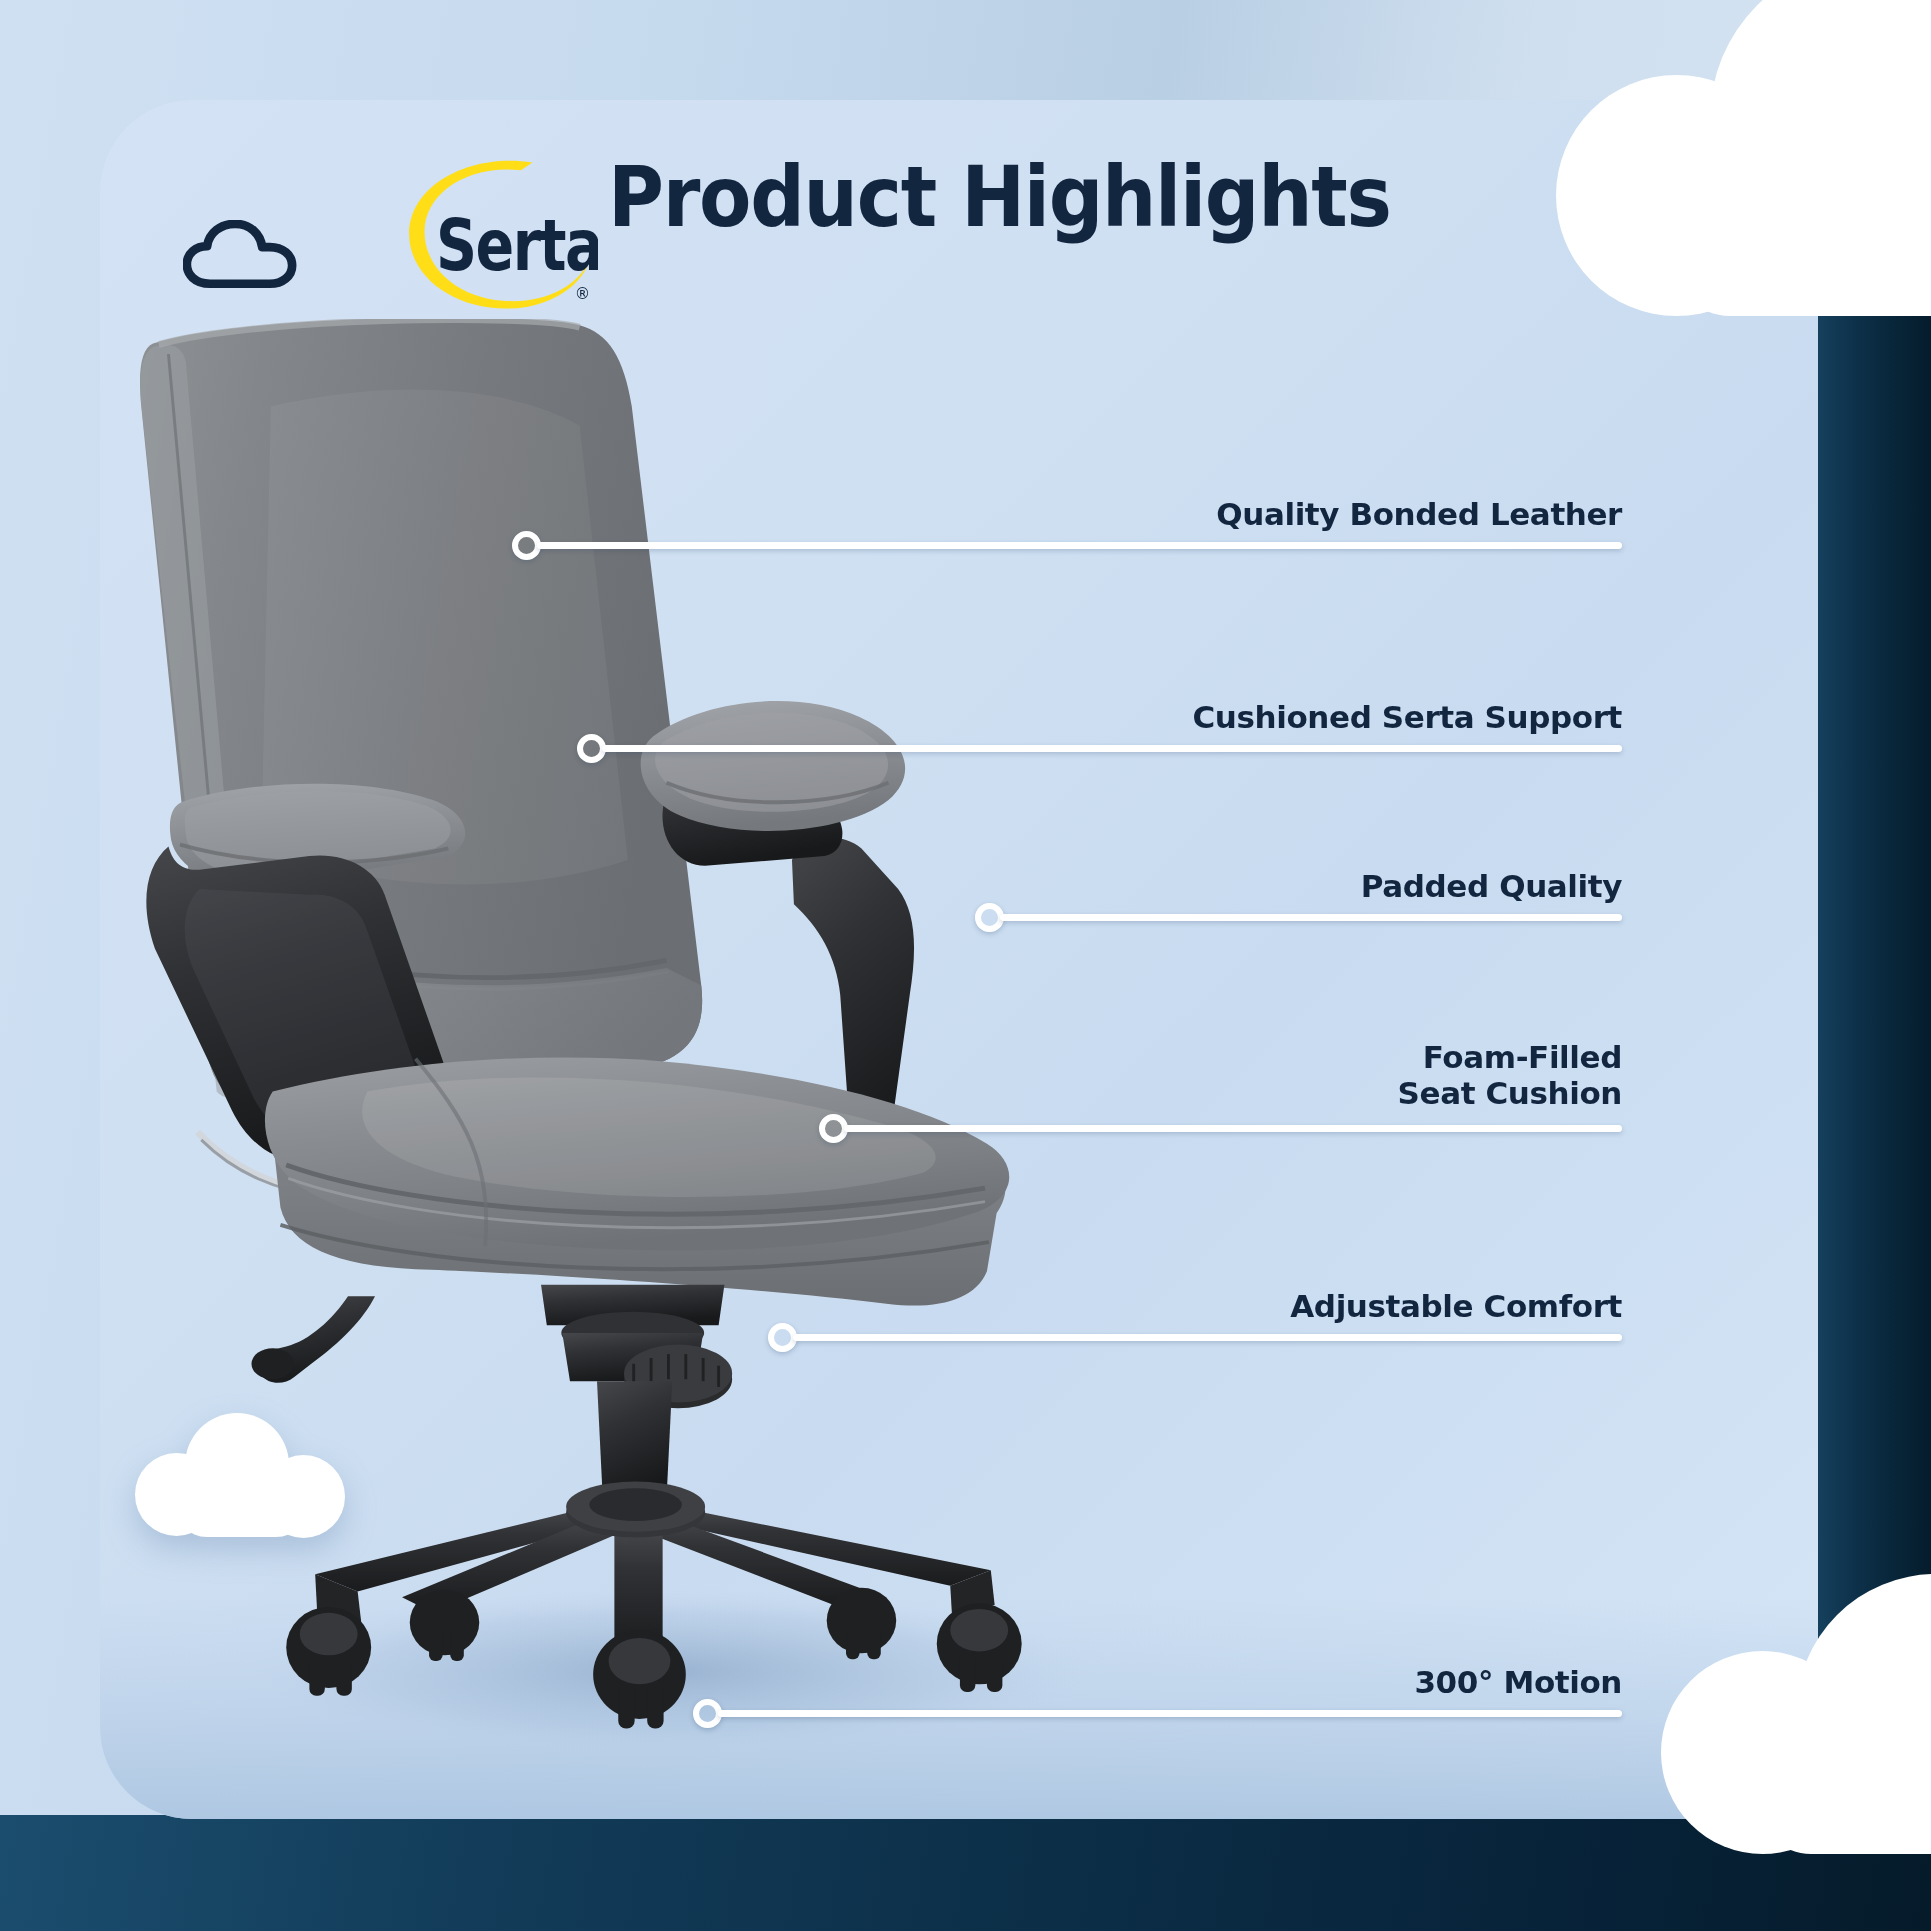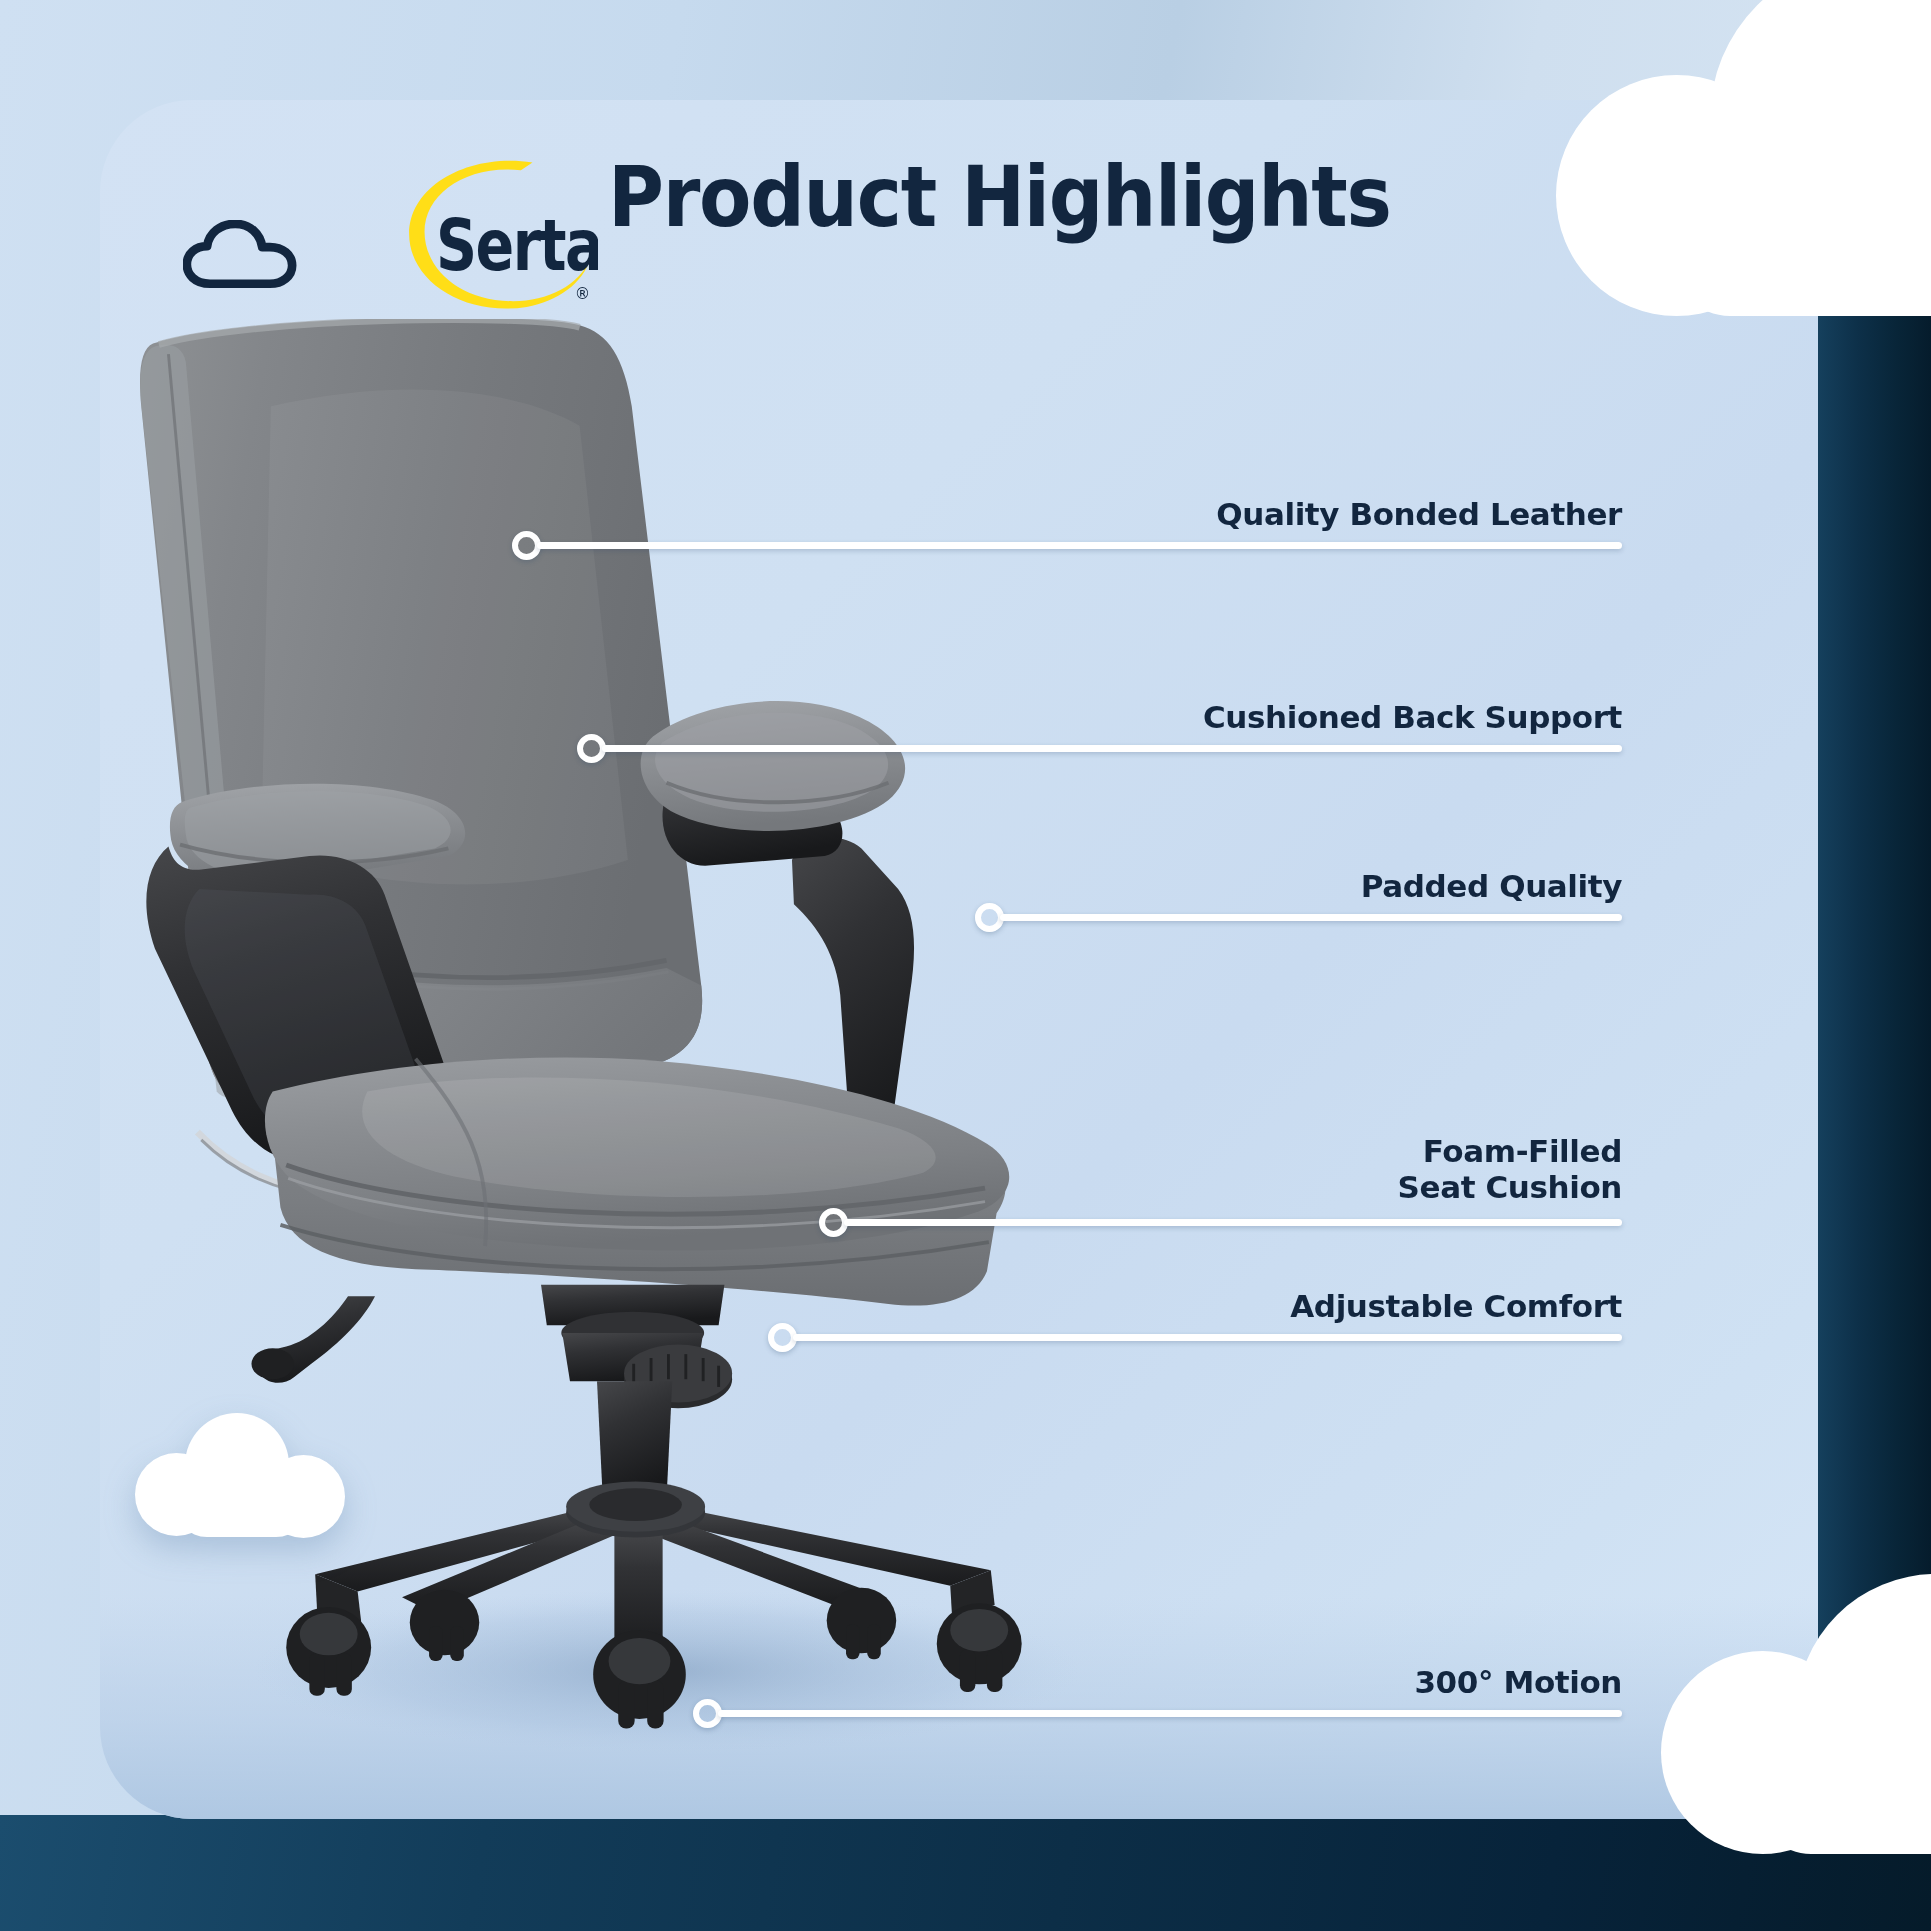--- a/index.html
+++ b/index.html
@@ -434,30 +434,30 @@
 
   <div class="callout" style="left:512px; top:454px; width:1110px; height:116px;">
     <div class="cal-dot" style="left:0px; top:77px;"></div>
     <div class="cal-line" style="left:25px; top:88px; width:1085px;"></div>
     <div class="cal-label" style="bottom:37px;">Quality Bonded Leather</div>
   </div>
 
   <div class="callout" style="left:577px; top:657px; width:1045px; height:116px;">
     <div class="cal-dot" style="left:0px; top:77px;"></div>
     <div class="cal-line" style="left:25px; top:88px; width:1020px;"></div>
-    <div class="cal-label" style="bottom:37px;">Cushioned Back Support</div>
+    <div class="cal-label" style="bottom:37px;">Cushioned Serta Support</div>
   </div>
 
   <div class="callout" style="left:975px; top:826px; width:647px; height:116px;">
     <div class="cal-dot" style="left:0px; top:77px;"></div>
     <div class="cal-line" style="left:25px; top:88px; width:622px;"></div>
     <div class="cal-label" style="bottom:37px;">Padded Quality</div>
   </div>
 
-  <div class="callout" style="left:819px; top:1073px; width:803px; height:174px;">
+  <div class="callout" style="left:819px; top:979px; width:803px; height:174px;">
     <div class="cal-dot" style="left:0px; top:135px;"></div>
     <div class="cal-line" style="left:25px; top:146px; width:778px;"></div>
     <div class="cal-label two-line" style="bottom:41px; width:100%;">
       <div>Foam-Filled</div>
       <div>Seat Cushion</div>
     </div>
   </div>
 
   <div class="callout" style="left:768px; top:1246px; width:854px; height:116px;">
     <div class="cal-dot" style="left:0px; top:77px;"></div>

